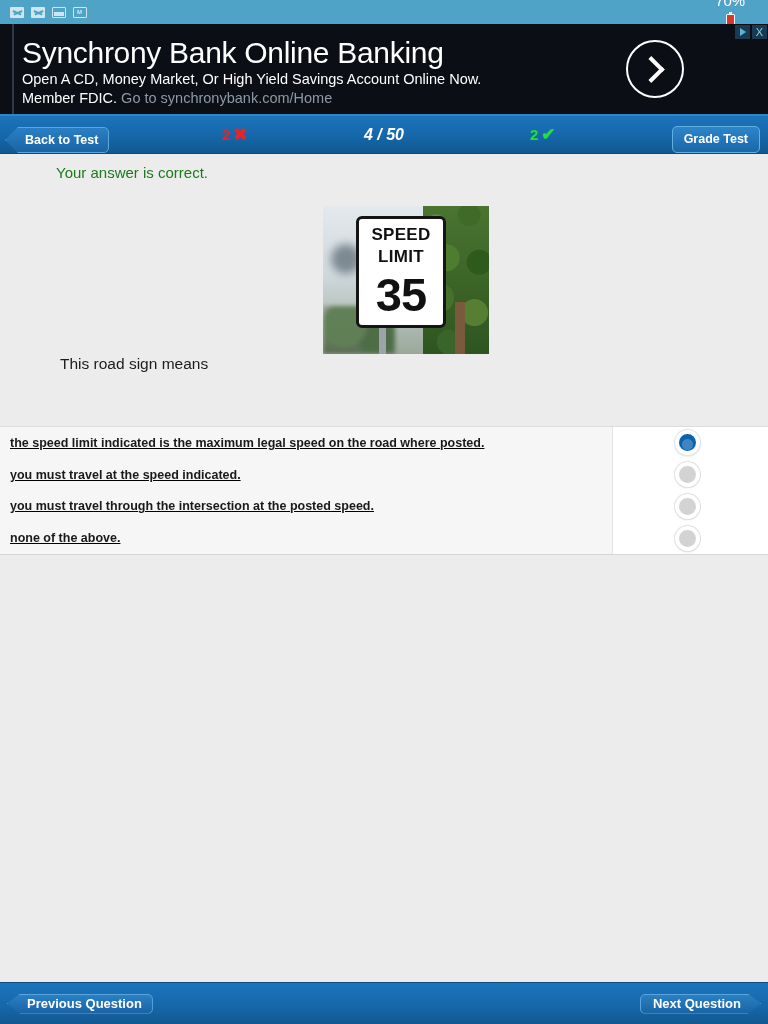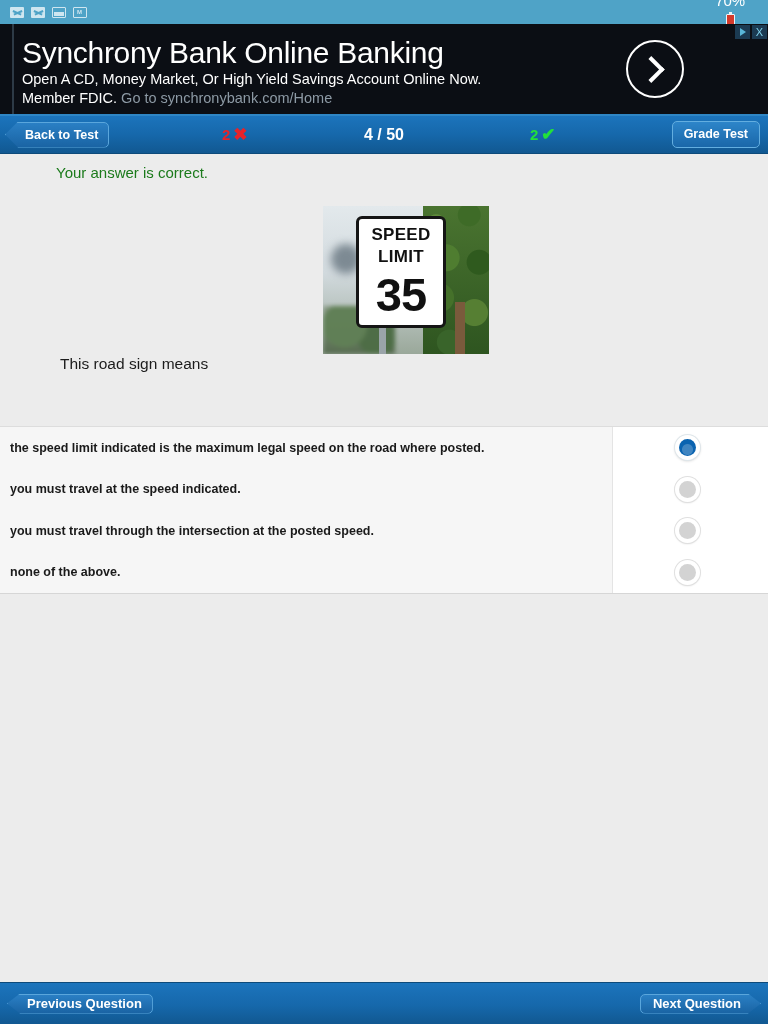--- a/index.html
+++ b/index.html
@@ -80,21 +80,21 @@
     align-items: center; justify-content: center; }
   .ad-choice::after { content: ""; border-left: 6px solid #59b6d8;
     border-top: 4px solid transparent; border-bottom: 4px solid transparent; }
   .ad-close { width: 15px; height: 14px; background: #1b3a52; color: #7fd0ea;
     font-size: 11px; line-height: 14px; text-align: center; font-family: "Liberation Sans", sans-serif; }
 
   
   .navbar {
     height: 38px;
     background: linear-gradient(to bottom, #1c74bc 0%, #1668ab 50%, #115891 100%);
-    display: flex; align-items: center; position: relative;
+    display: flex; align-items: flex-end; position: relative;
     border-bottom: 1px solid #0d4a7a;
   }
   .arrow-btn {
     height: 26px; display: flex; align-items: center;
     background: linear-gradient(to bottom, #2a7fc4 0%, #1a64a4 100%);
     border: 1px solid #5aa6dc;
     color: #ffffff; font-size: 12.5px; font-weight: bold;
     position: relative;
   }
   .arrow-btn.left {
@@ -111,21 +111,21 @@
   .nav-center {
     position: absolute; left: 0; right: 0; top: 0; bottom: 0;
     display: flex; align-items: center; justify-content: center; pointer-events: none;
   }
   .score-wrong, .score-right, .qcount {
     position: absolute; font-size: 15px; font-weight: bold; display: flex;
     align-items: center; gap: 3px; pointer-events: auto;
   }
   .score-wrong { left: 222px; color: #e8232a; }
   .score-wrong .mk { color: #e8232a; font-size: 17px; }
-  .qcount { left: 50%; transform: translateX(-50%); color: #ffffff; font-size: 16px; }
+  .qcount { left: 50%; transform: translateX(-50%); color: #ffffff; font-size: 16px; font-style: italic; }
   .score-right { left: 530px; color: #22e03a; }
   .score-right .mk { color: #22e03a; font-size: 17px; }
   .grade-btn {
     margin-left: auto; margin-right: 8px;
     background: linear-gradient(to bottom, #2d85c9 0%, #1a67a9 100%);
     border: 1px solid #63aee0; border-radius: 5px;
     color: #ffffff; font-size: 12.5px; font-weight: bold;
     padding: 6px 11px; line-height: 13px;
   }
 
@@ -170,22 +170,22 @@
   .sign .s1 { font-size: 17px; font-weight: bold; letter-spacing: 0.3px;
     margin-top: 6px; color: #111; font-family: "Liberation Sans", sans-serif; }
   .sign .s2 { font-size: 17px; font-weight: bold; letter-spacing: 0.3px;
     margin-top: 2px; color: #111; font-family: "Liberation Sans", sans-serif; }
   .sign .s3 { font-size: 47px; font-weight: bold; line-height: 47px;
     margin-top: 4px; color: #111; letter-spacing: -1px;
     font-family: "Liberation Sans", sans-serif; }
   .qtext { position: absolute; left: 16px; top: 201px; font-size: 15.5px; color: #1c1c1c; }
 
   
-  .answers { display: flex; background: #ec4899; height: 168px;
-    border-top: 1px solid #dddddd; border-bottom: 1px solid #d6d6d6; }
+  .answers { display: flex; background: #ec4899; height: 129px;
+    border-top: 1px solid #dddddd; border-bottom: 1px solid #d6d6d6; text-decoration: underline; }
   .opt-col { width: 613px; background: #f6f6f6; border-right: 1px solid #e4e4e4;
     display: flex; flex-direction: column; }
   .opt {
     flex: 1; display: flex; align-items: center;
     padding-left: 10px; font-size: 12.5px; font-weight: bold; color: #1a1a1a;
   }
   .radio-col { flex: 1; background: #ffffff; display: flex; flex-direction: column;
     align-items: center; }
   .radio-cell { flex: 1; display: flex; align-items: center; justify-content: center;
     width: 100%; padding-right: 6px; }

